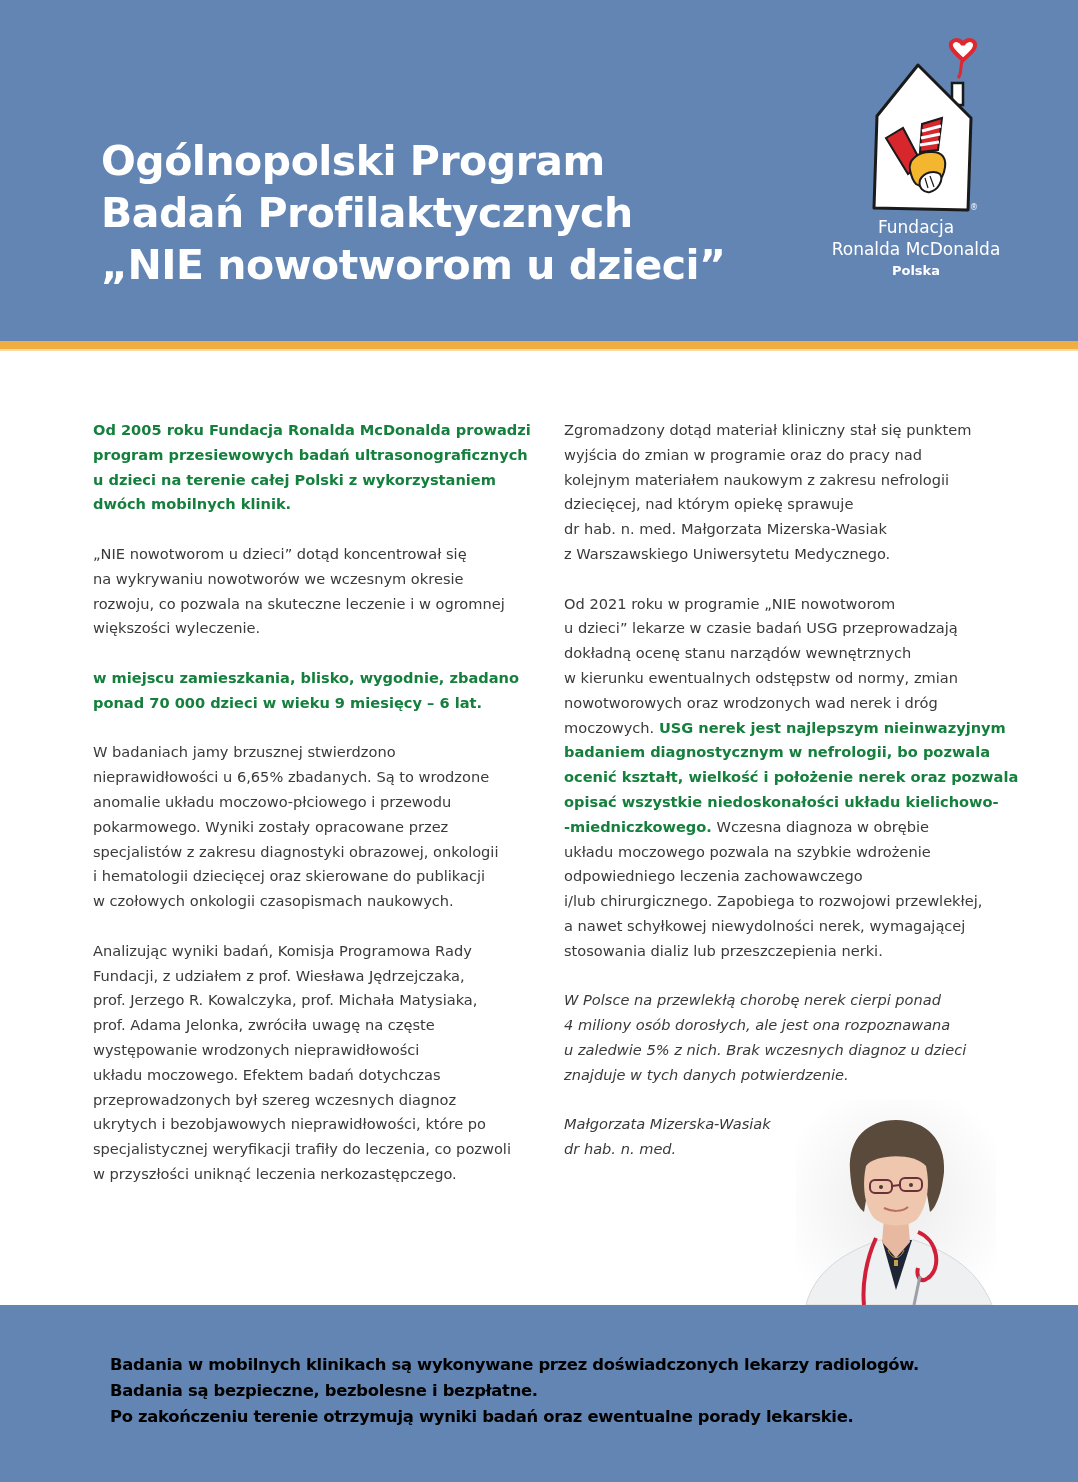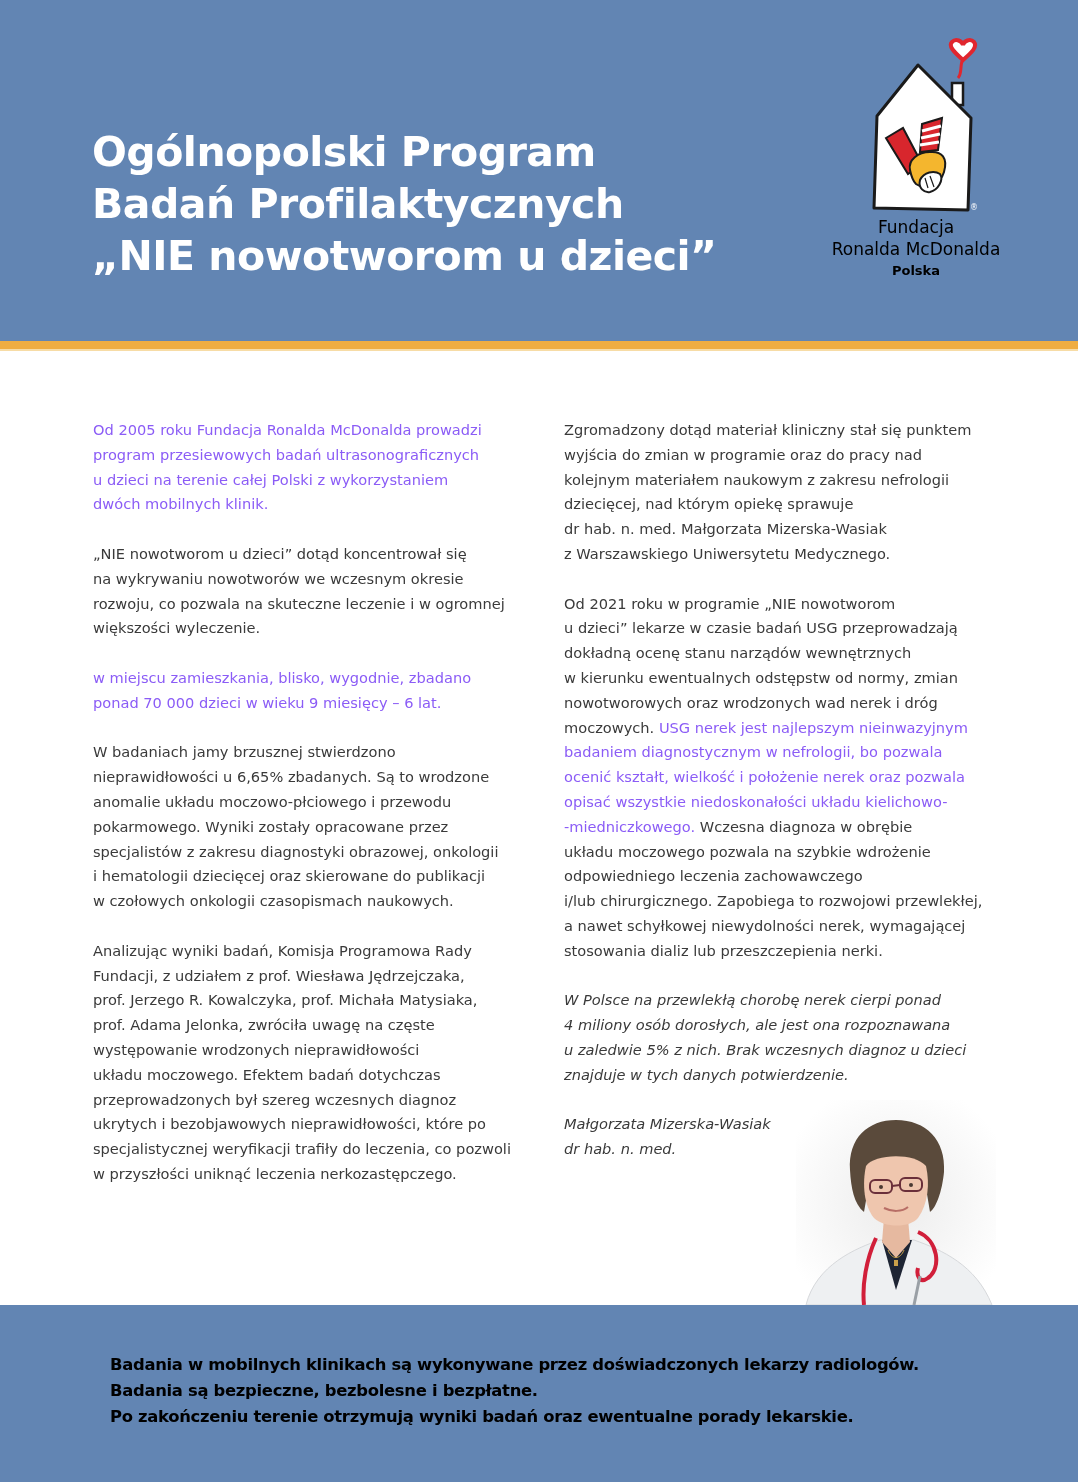--- a/index.html
+++ b/index.html
@@ -15,46 +15,46 @@
     }
     .stripe {
       position: absolute; left: 0; top: 341px; width: 1078px; height: 8px;
       background: #efad42;
     }
     .stripe-thin {
       position: absolute; left: 0; top: 349px; width: 1078px; height: 2px;
       background: #f7dca6;
     }
     .title {
-      position: absolute; left: 84px; top: 118px; margin: 8px;
+      position: absolute; left: 84px; top: 118px; margin: 17px;
       color: #ffffff; font-family: "DejaVu Sans", sans-serif; font-weight: bold;
       font-size: 41px; line-height: 52px; letter-spacing: -0.5px;
     }
     .title span { display: block; white-space: nowrap; }
     .logo {
       position: absolute; left: 818px; top: 38px; width: 220px; height: 250px;
     }
     .logo svg { position: absolute; left: 40px; top: 0; }
     .logo-text {
       position: absolute; left: 0; top: 178px; width: 196px; text-align: center;
-      color: #000000; font-family: "DejaVu Sans", sans-serif;
+      color: #ffffff; font-family: "DejaVu Sans", sans-serif;
     }
     .logo-text .l1 { font-size: 17px; line-height: 22px; display: block; }
     .logo-text .l2 { font-size: 17px; line-height: 22px; display: block; white-space: nowrap; }
     .logo-text .l3 { font-size: 13px; line-height: 22px; font-weight: bold; display: block; }
 
     .col {
       position: absolute; font-family: "DejaVu Sans", sans-serif;
       font-size: 14.6px; line-height: 24.8px; color: #3a3a3a;
     }
     .col-left { left: 93px; top: 418px; width: 430px; }
     .col-right { left: 564px; top: 418px; width: 440px; }
     .col p { margin: 0 0 24.8px 0; }
     .col .line { display: block; white-space: nowrap; }
-    .bold { font-weight: normal; color: #8b5cf6; }
+    .bold { font-weight: bold; color: #15803d; }
     .ital { font-style: italic; }
 
     .portrait {
       position: absolute; left: 796px; top: 1100px; width: 200px; height: 205px;
       overflow: hidden;
     }
 
     .footer {
       position: absolute; left: 0; top: 1305px; width: 1078px; height: 177px;
       background: #6285b3;

